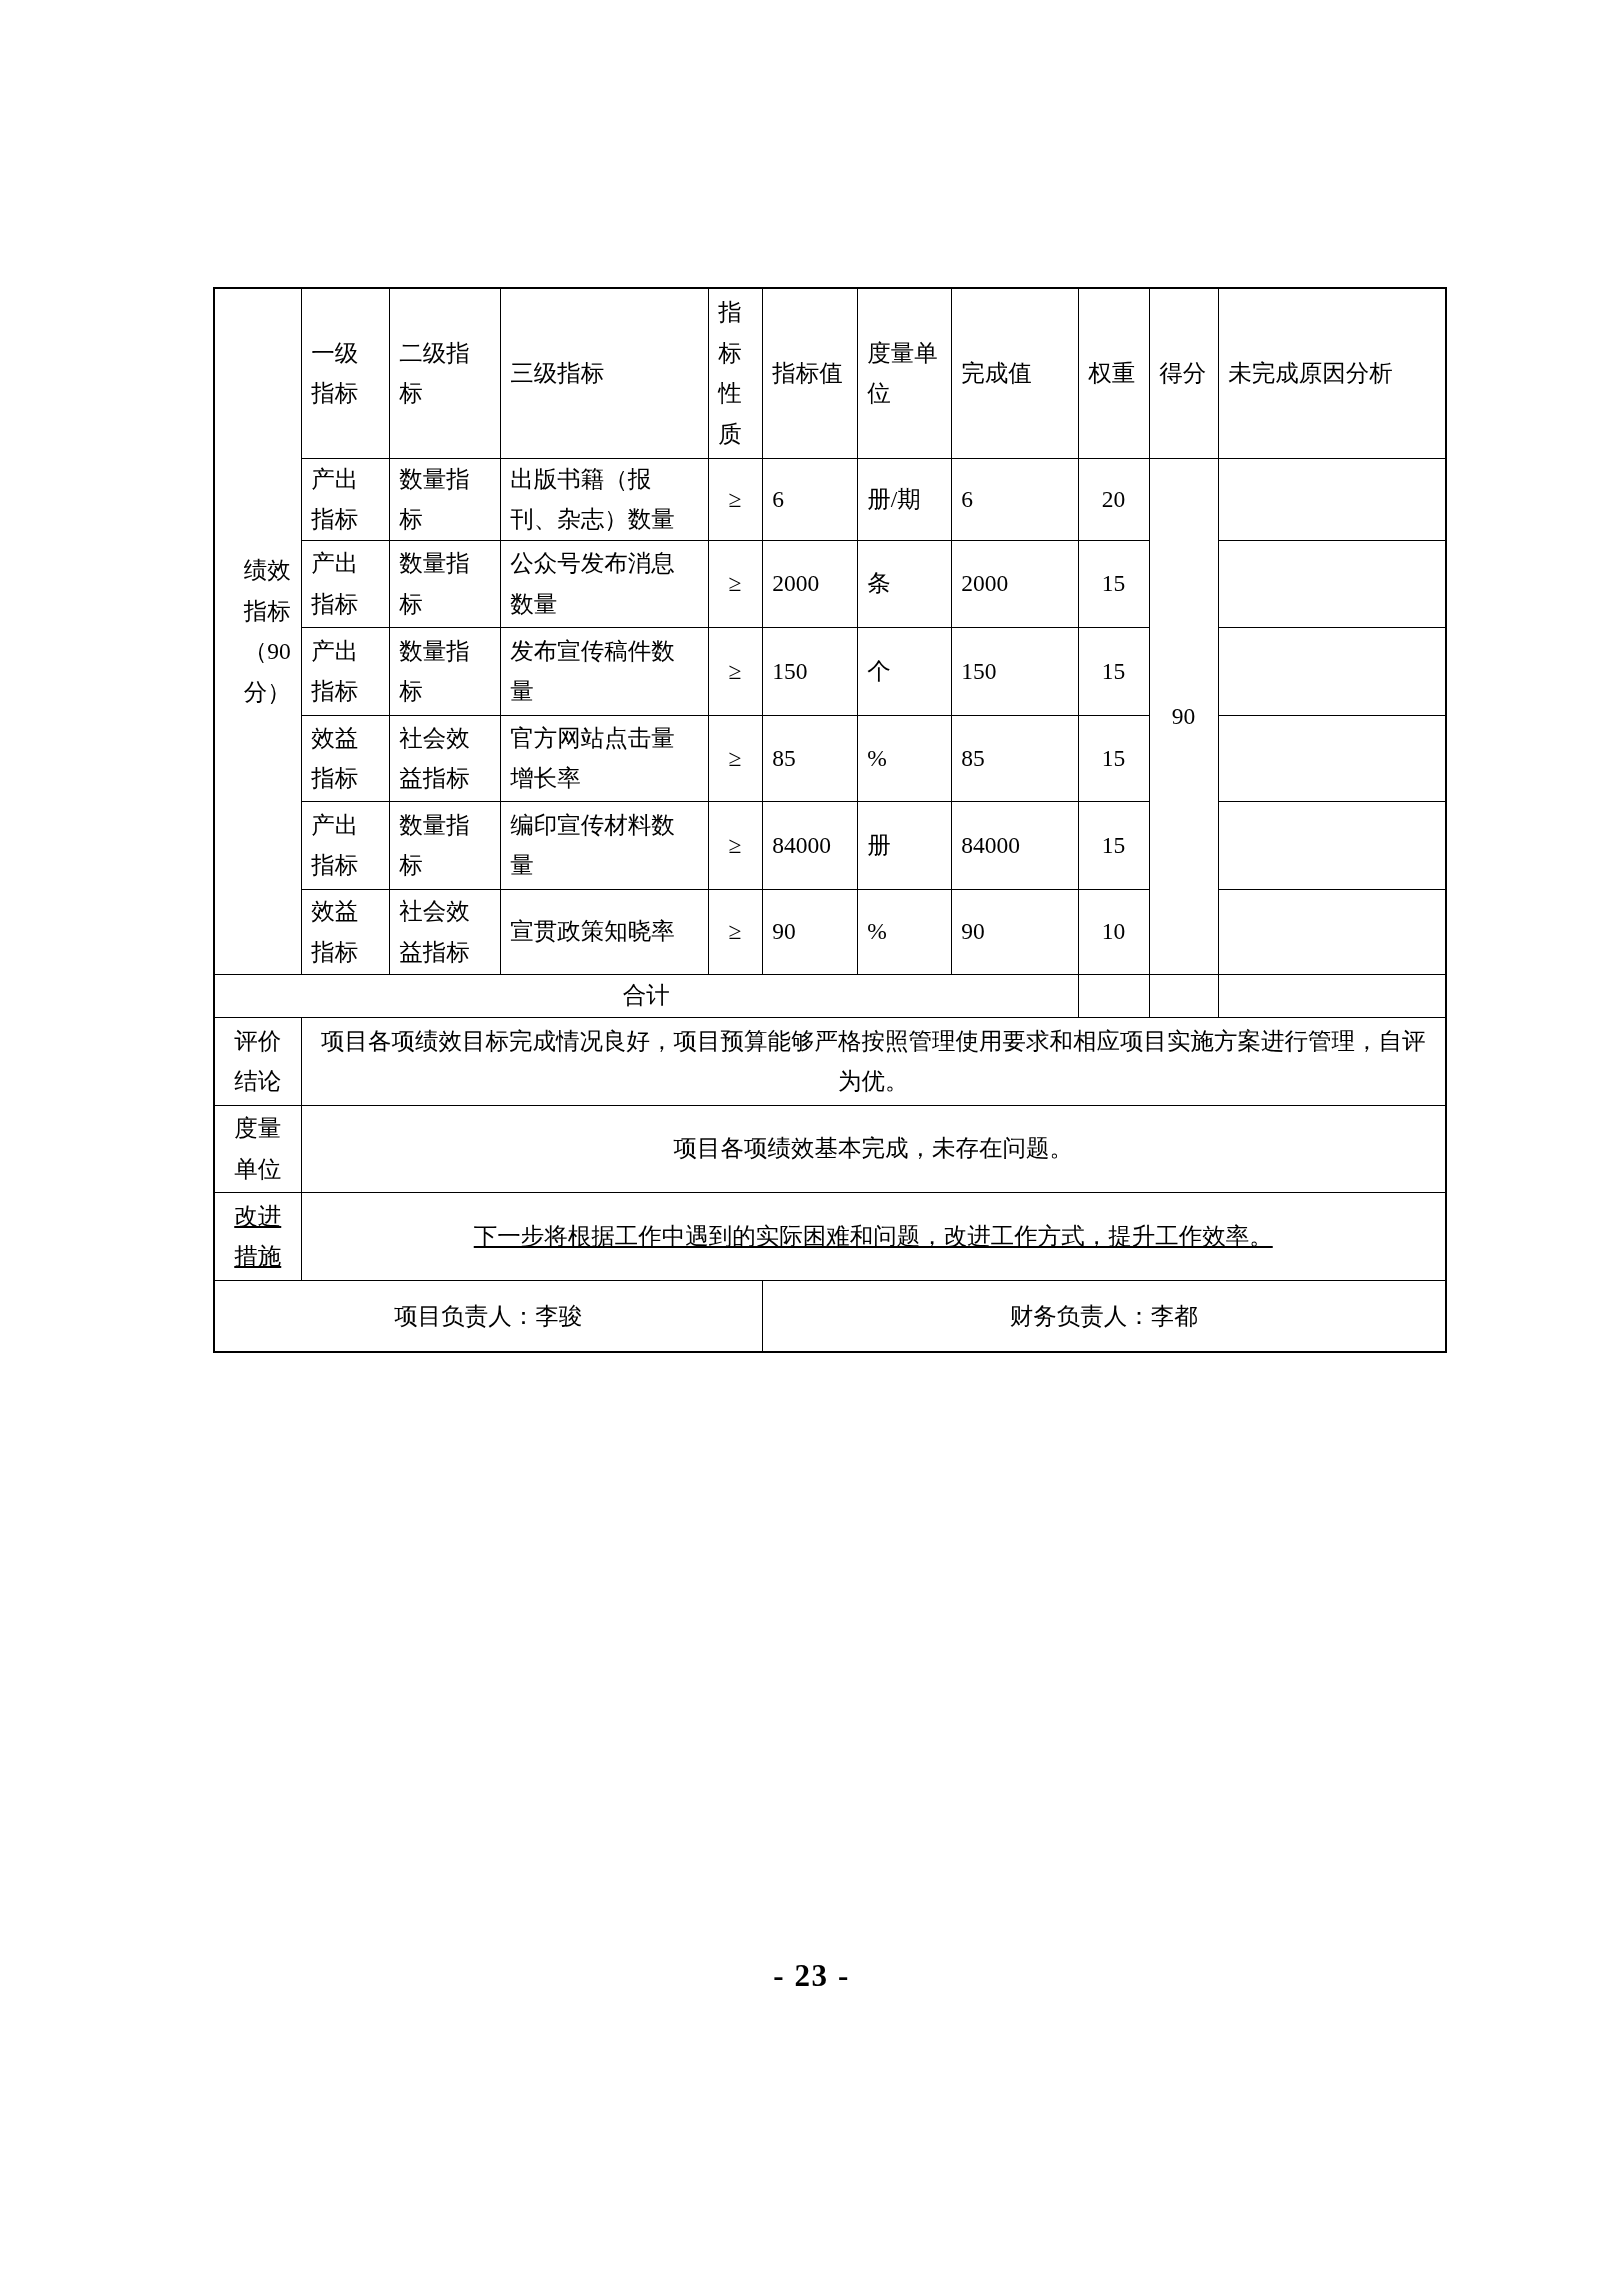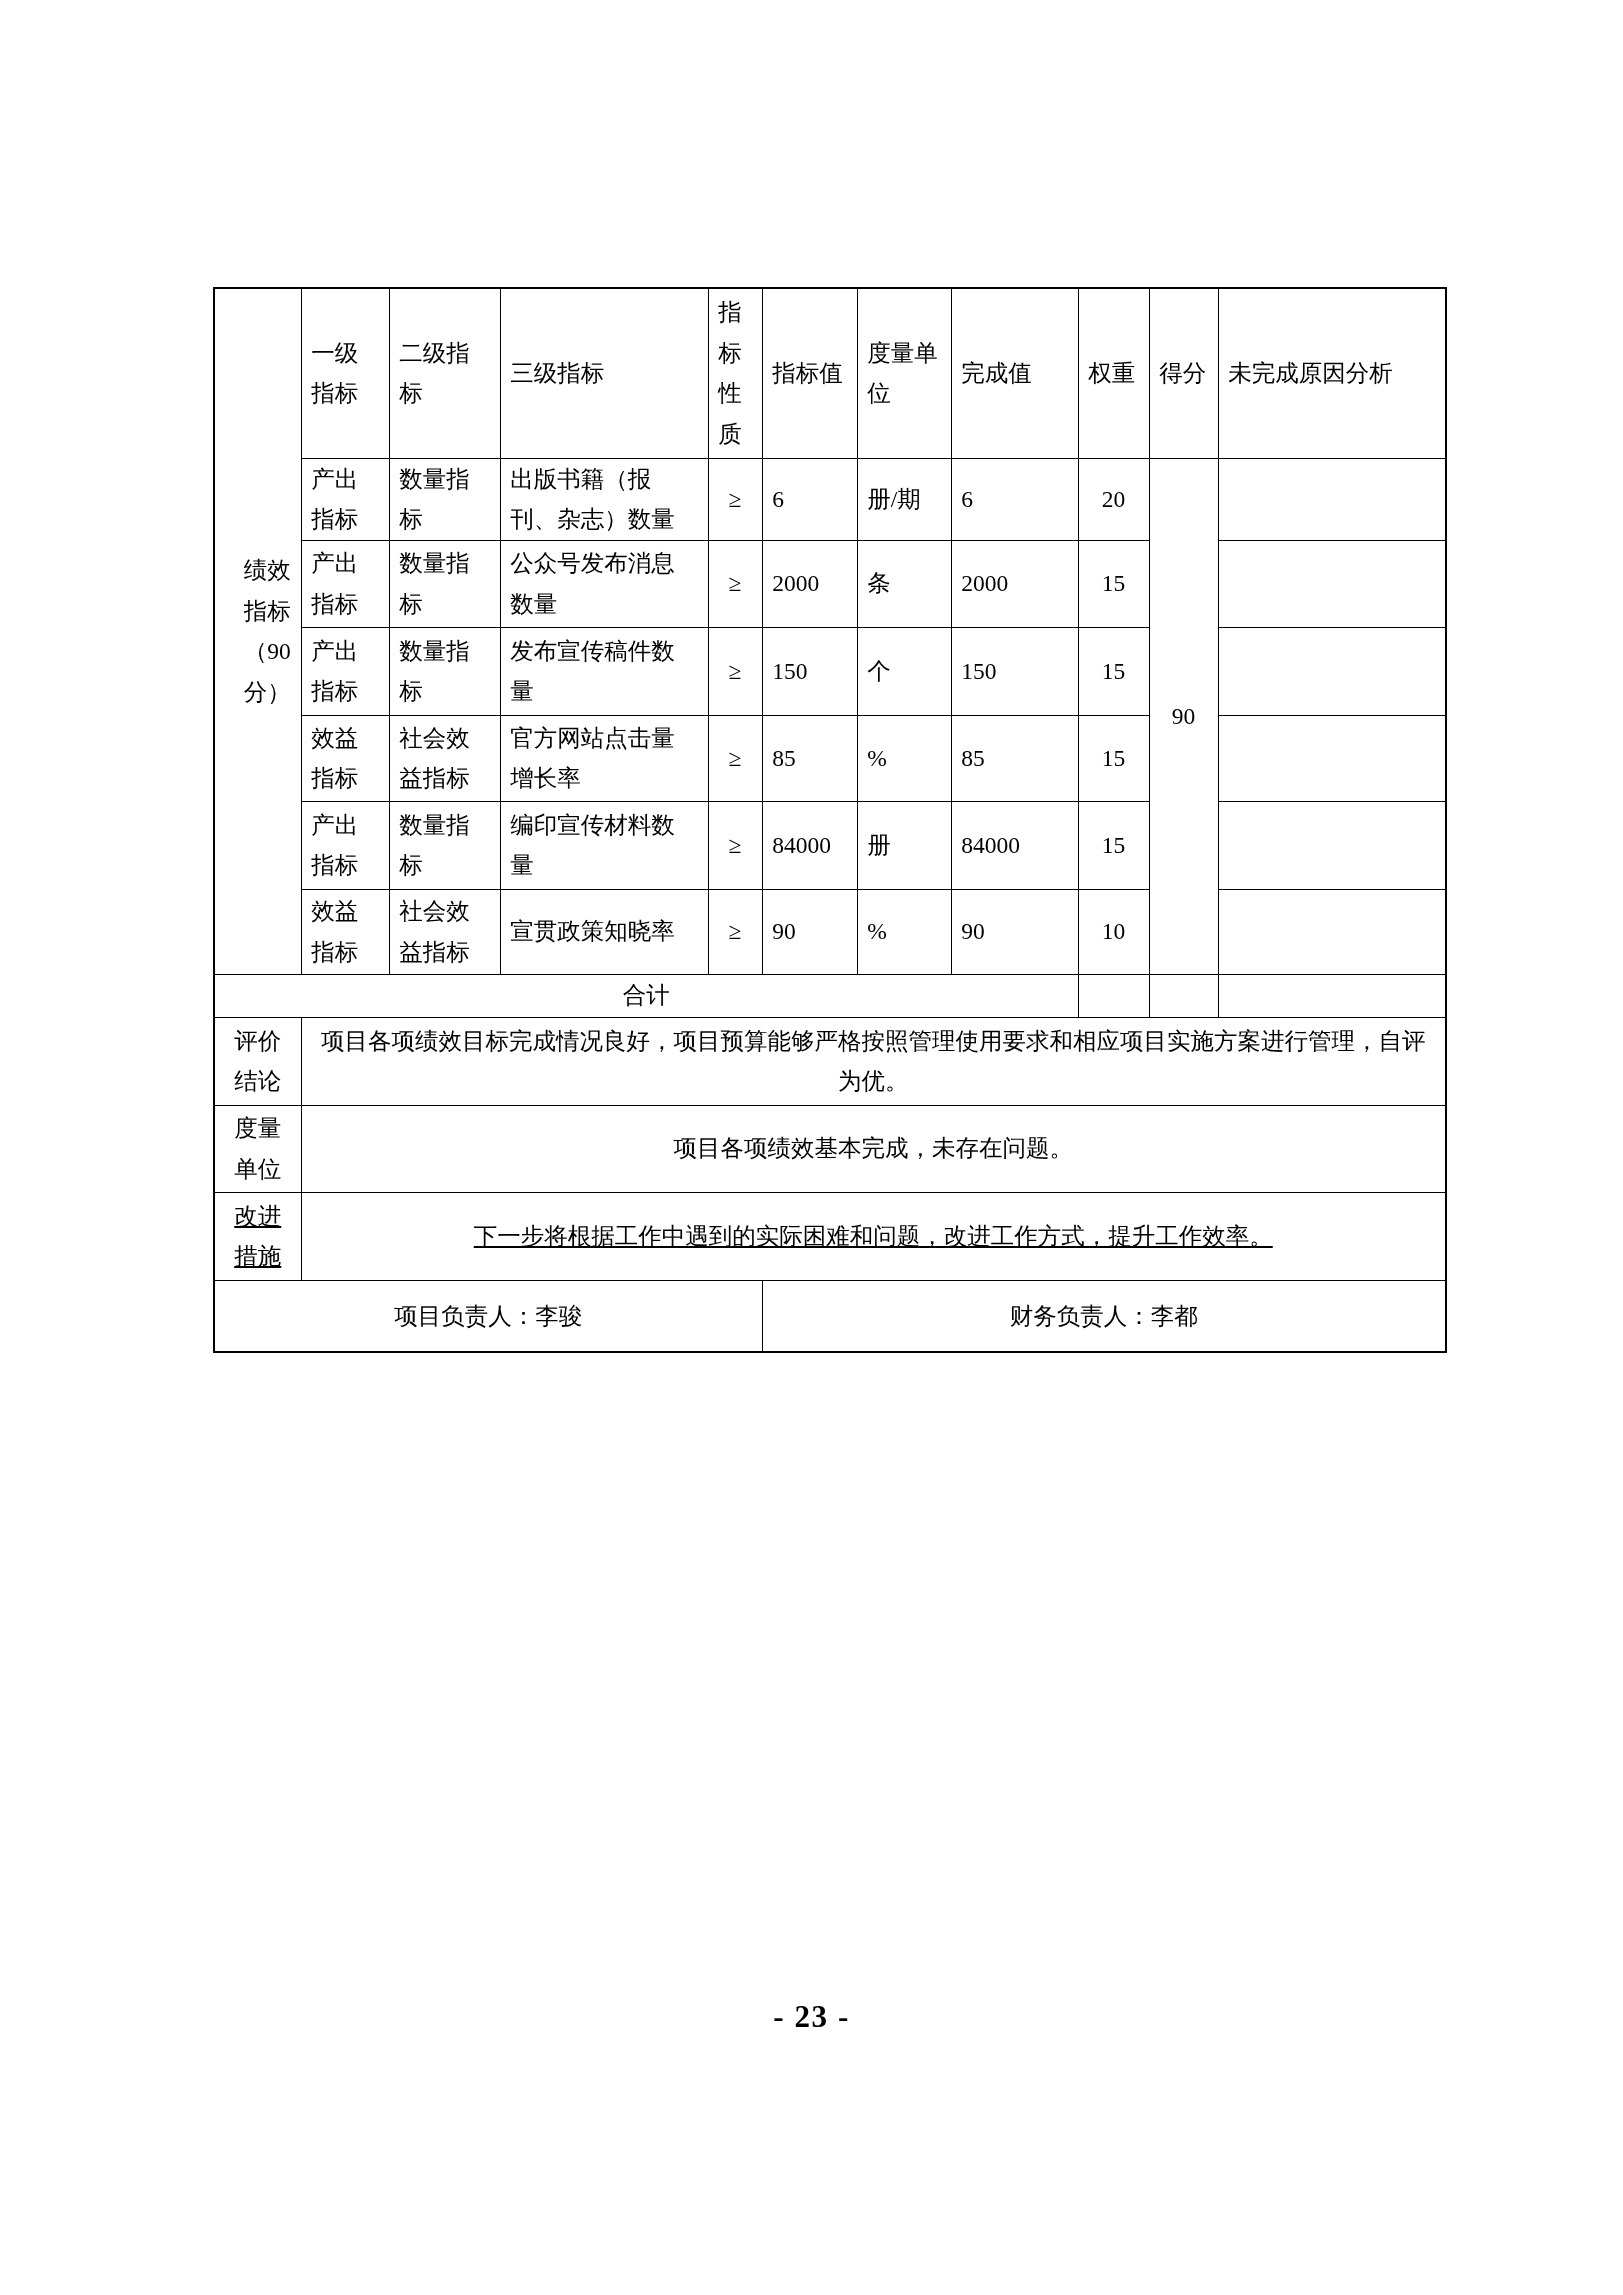--- a/index.html
+++ b/index.html
@@ -50,21 +50,21 @@
   td.lv3  { padding: 0 12px; line-height: 1.85; }
   td.num  { padding-left: 14px; }
   td.narrow { padding: 0 10.6px; }
   td.wcell  { padding: 0 20px; margin-top: 36px; }
   td.text { padding: 0 16px; line-height: 1.85; margin-top: 36px; }
   td.sig  { padding-left: 21px; }
   td.sec  { border-top: 2.4px solid #000000; text-align: center; }  
 
   .pageno {
     position: absolute;
-    top: 1999px; left: 0;
+    top: 1958px; left: 0;
     width: 1623px;
     text-align: center;
     font-size: 31px;
     font-weight: bold;
     letter-spacing: 1.6px;
   }
 </style>
 </head>
 <body>
 

